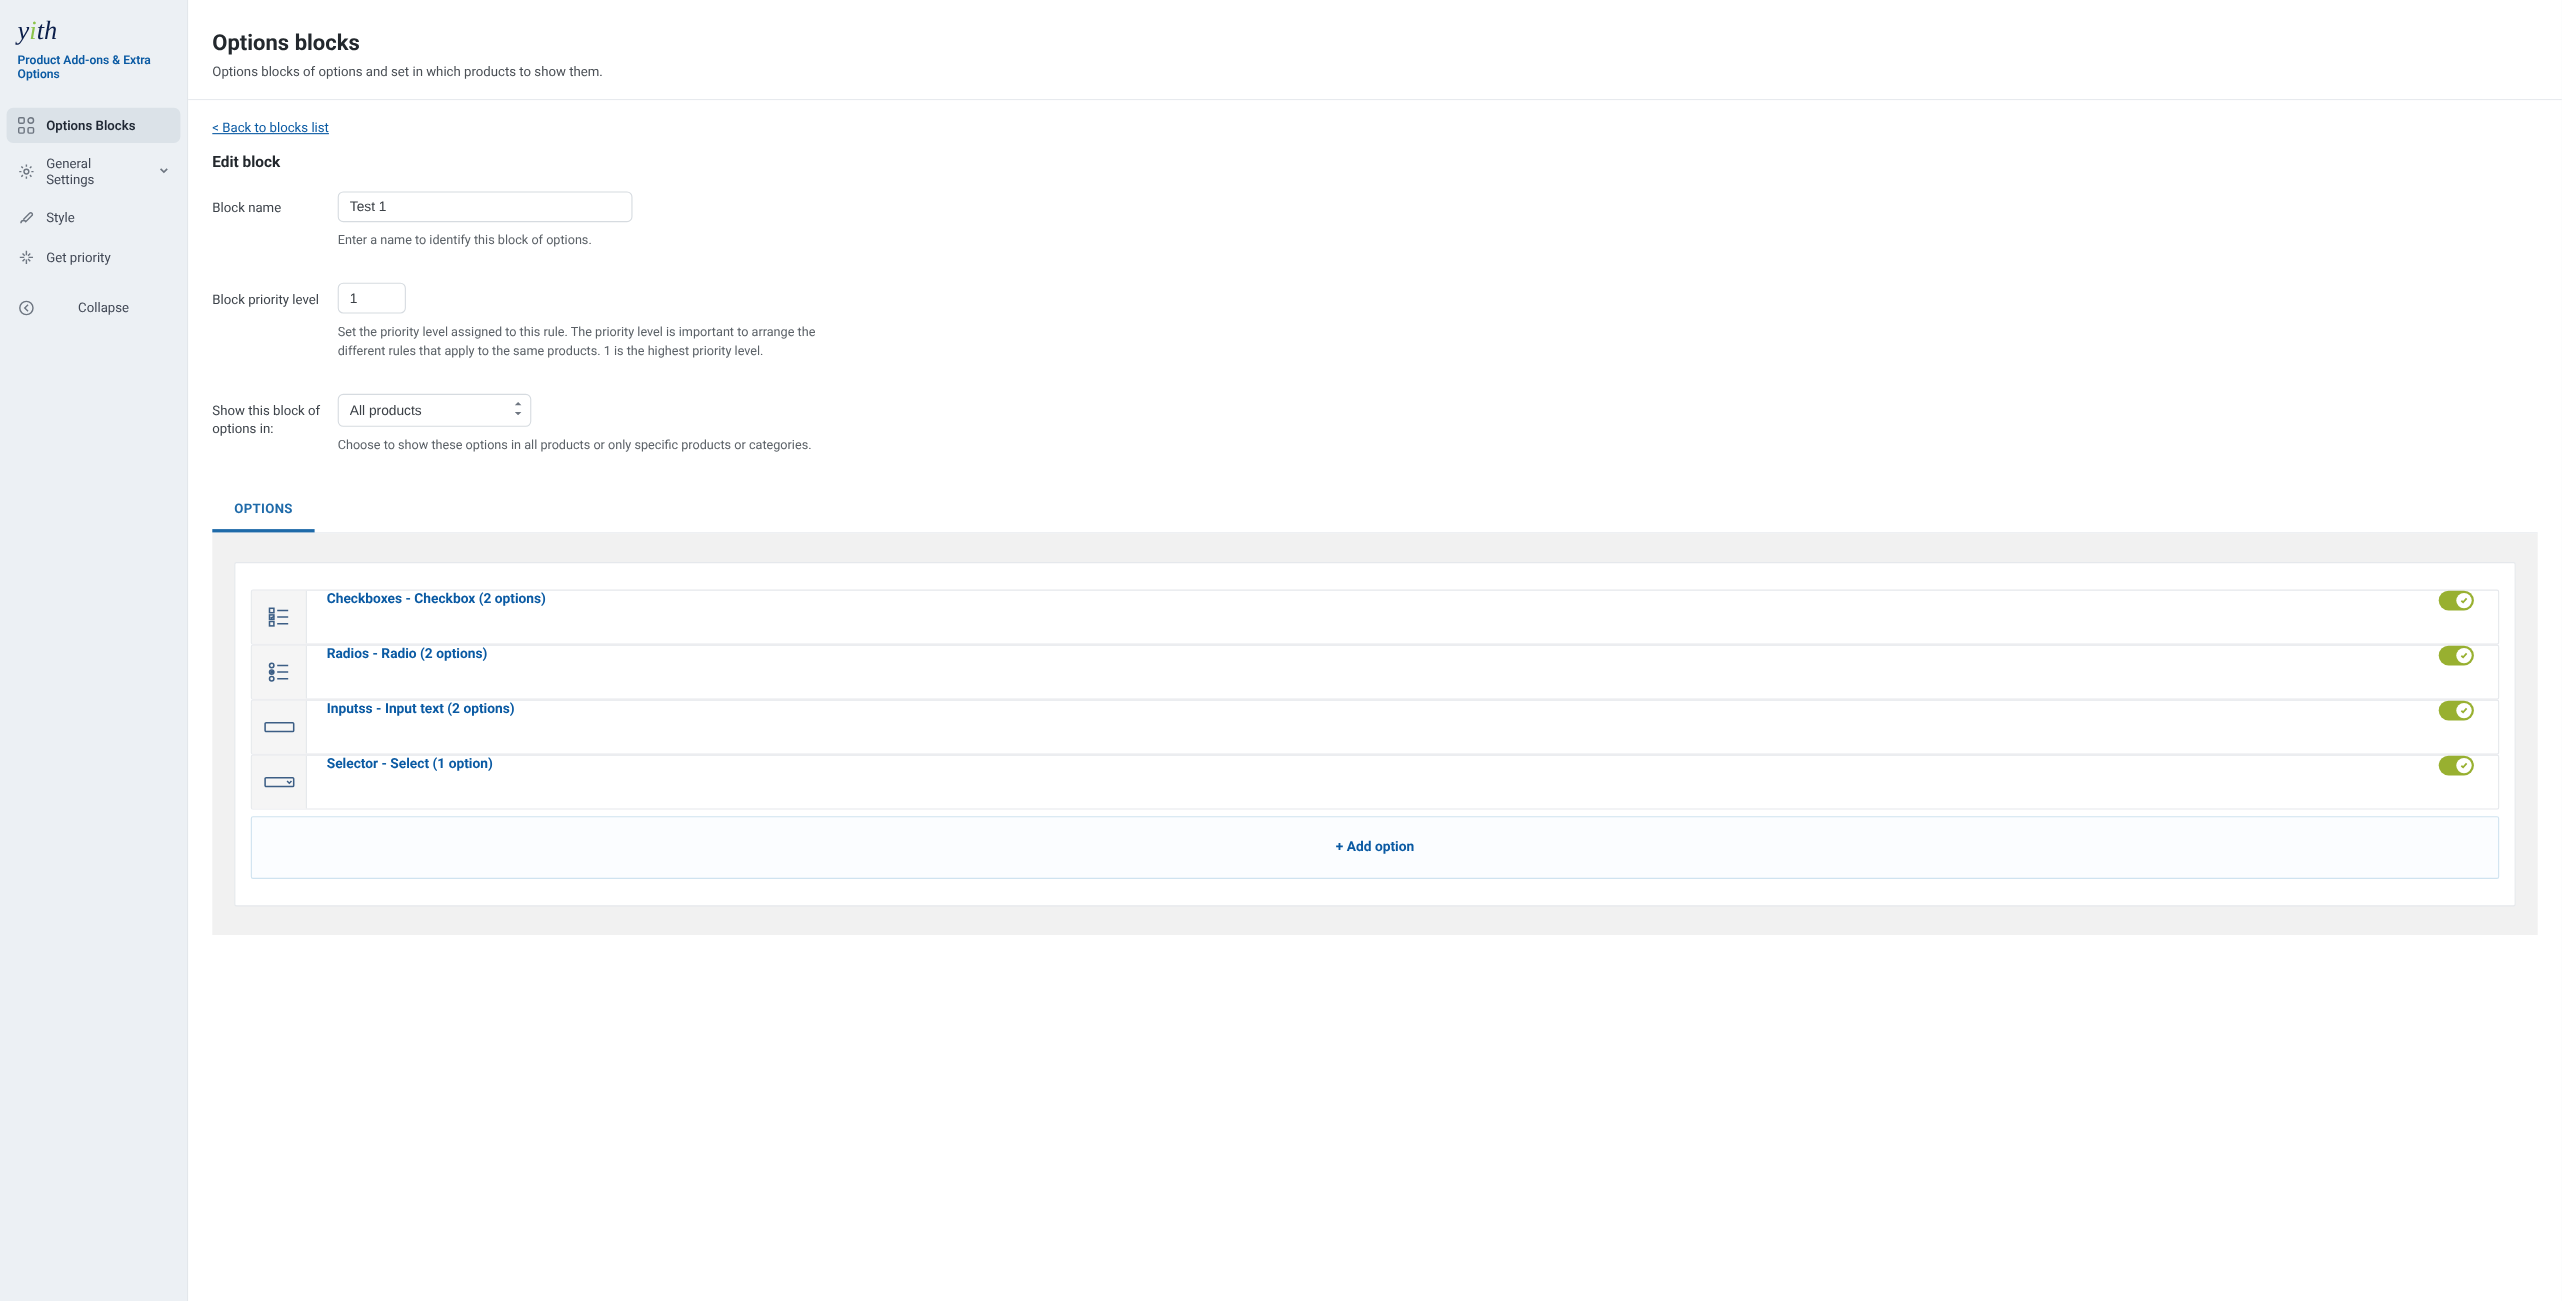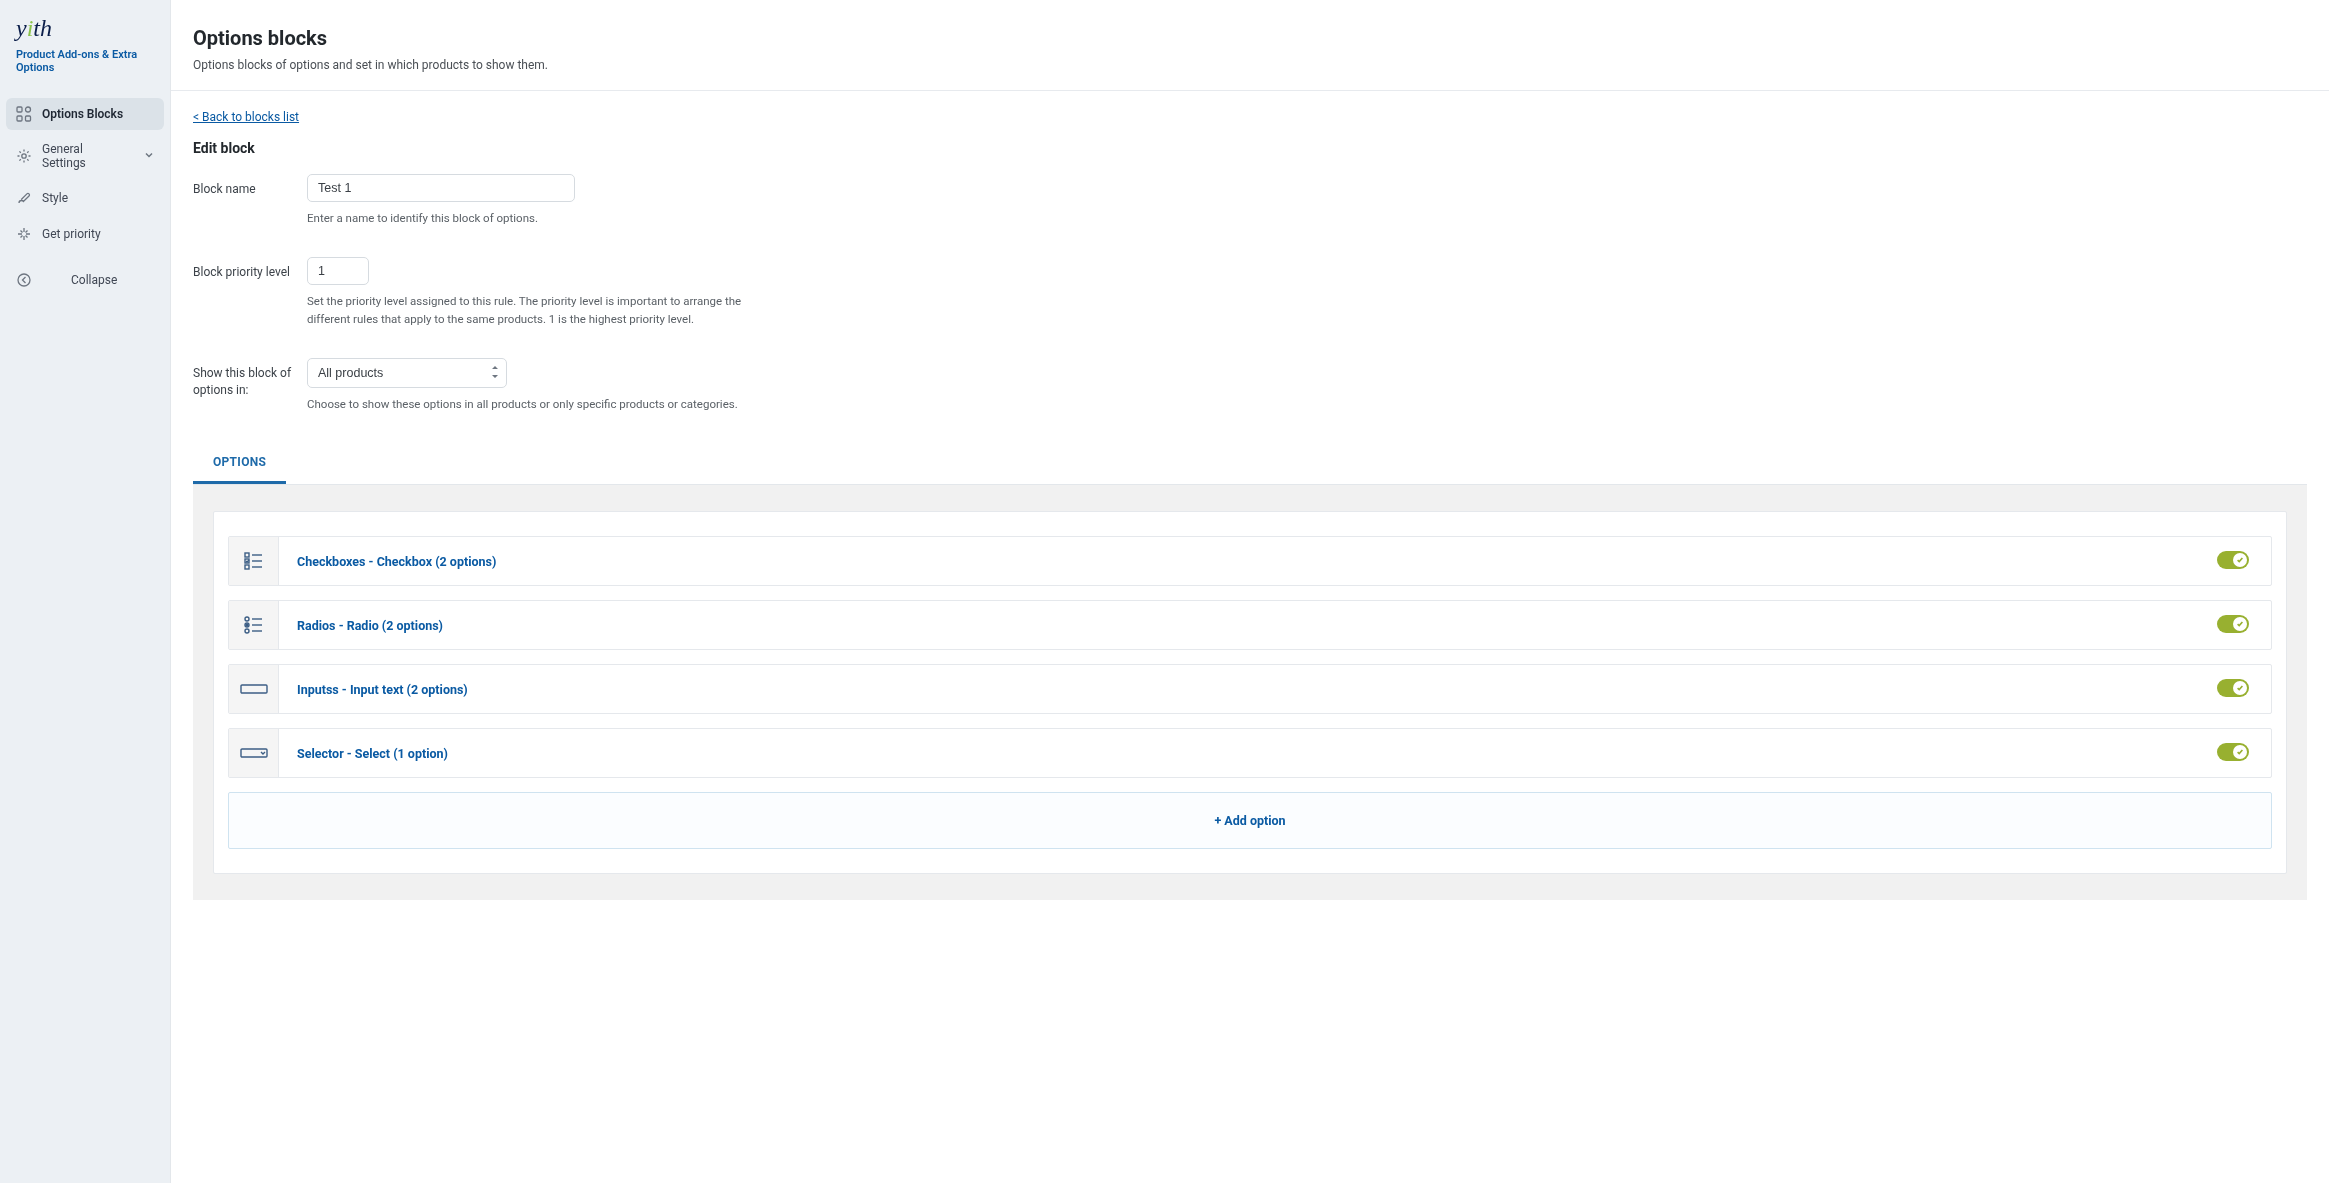--- a/index.html
+++ b/index.html
@@ -128,21 +128,21 @@
     padding: 6px 10px;
     font-size: 12.5px;
     color: #3b4046;
     background:#fff;
   }
   input.text { width: 268px; }
   input.text.small { width: 62px; }
   .sel-wrap {
     position: relative;
     display: inline-block;
-    width: 200px;
+    width: 176px;
   }
   select.sel {
     width: 100%;
     appearance: none;
     padding-right: 26px;
     height: 30px;
   }
   .sel-caret {
     position: absolute;
     right: 8px; top: 50%;
@@ -183,24 +183,22 @@
     padding: 26px 20px;
   }
   .panel-inner {
     background: #ffffff;
     border: 1px solid #e5e8ec;
     border-radius: 2px;
     padding: 24px 14px;
   }
   .opt-row {
     display: flex;
-    align-items: center;
     border: 1px solid #e5e8ec;
     border-radius: 2px;
-    margin-bottom: 14px;
     height: 50px;
     background:#fff;
   }
   .opt-icon {
     width: 50px;
     height: 100%;
     background: #f5f5f5;
     border-right: 1px solid #e5e8ec;
     display: flex;
     align-items: center;

